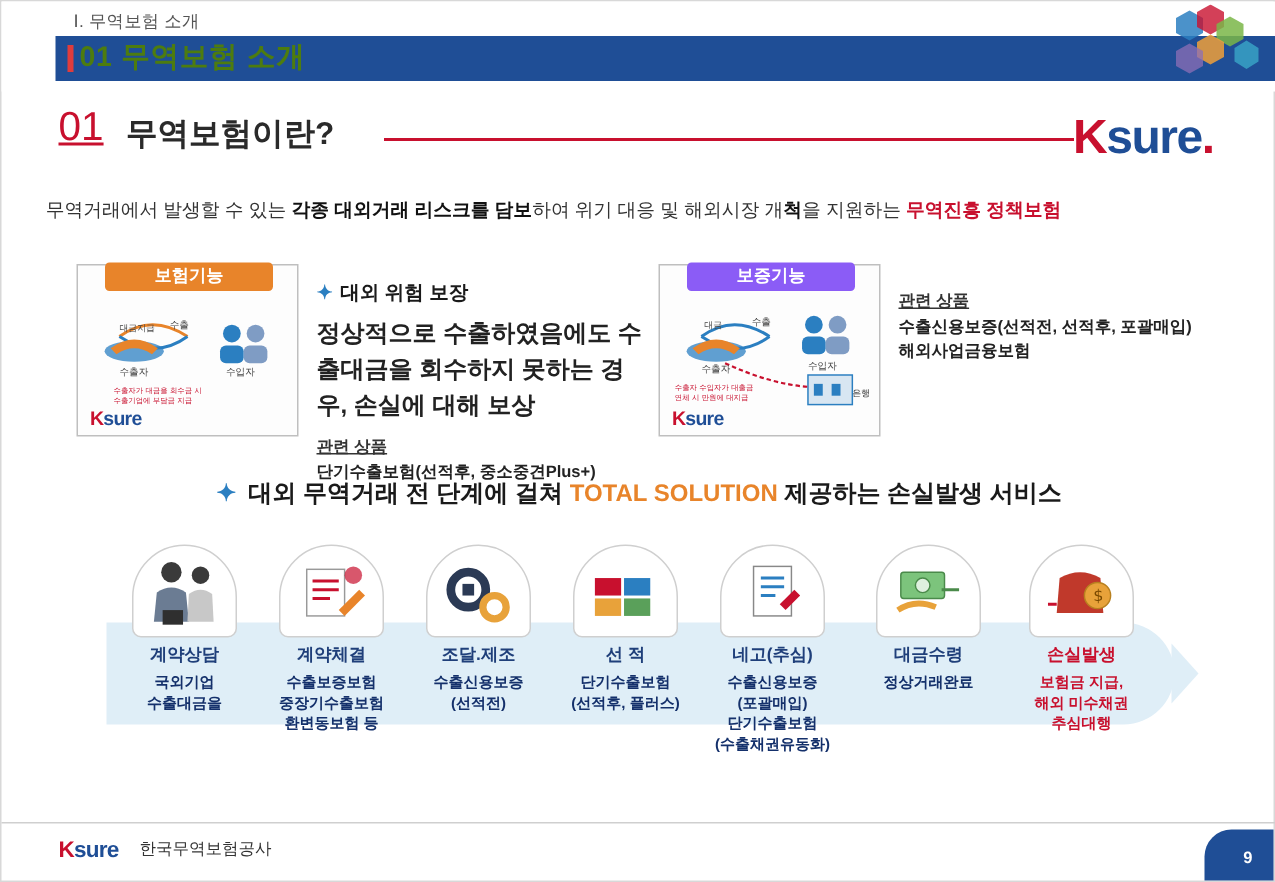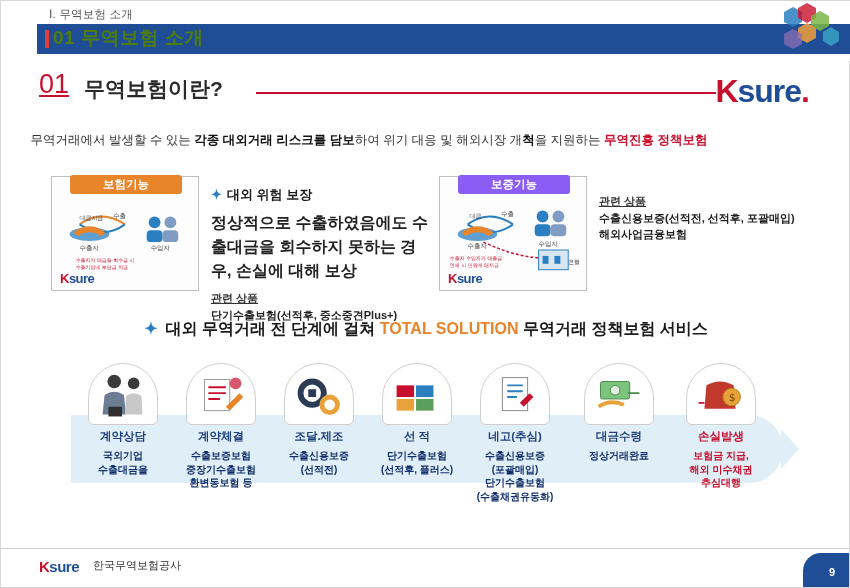--- a/index.html
+++ b/index.html
@@ -343,21 +343,21 @@
         <div class="lbl">관련 상품</div>
         <div style="white-space:pre-line">수출신용보증(선적전, 선적후, 포괄매입)
 해외사업금융보험</div>
       </div>
     </div>
   </div>
 
   <div class="mid-banner">
     <span class="dia">✦</span><span>대외 무역거래 전 단계에 걸쳐</span>
     <span class="total">TOTAL SOLUTION</span>
-    <span>무역거래 정책보험 서비스</span>
+    <span>제공하는 손실발생 서비스</span>
   </div>
 
   <div class="flow">
     <div class="flow-bar"></div>
     <div id="steps-host">
         <div class="step" style="left: 70px;">
           <div class="step-badge"><svg viewBox="0 0 70 62">
               <circle cx="26" cy="18" r="7" fill="#3a3a3a"></circle>
               <path d="M16 32 q10 -7 20 0 l2 20 h-24z" fill="#6b7c93"></path>
               <circle cx="46" cy="20" r="6" fill="#3a3a3a"></circle>

